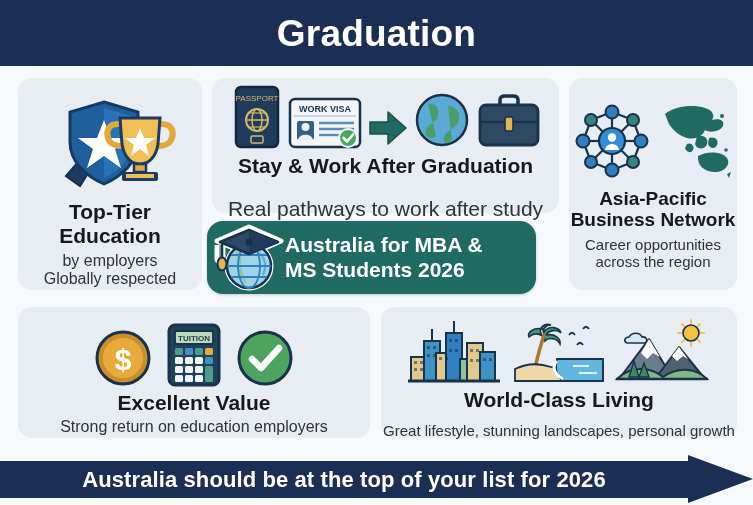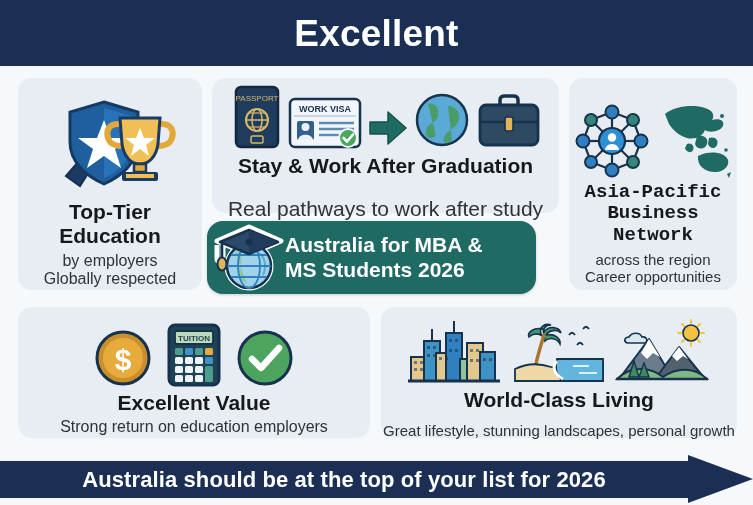--- a/index.html
+++ b/index.html
@@ -45,21 +45,21 @@
 
   
   #card-work{left:212px;top:78px;width:347px;height:135px;}
   #card-work .card-icons{height:72px;padding-top:0;gap:6px;}
   #card-work .card-title{font-size:21px;margin-top:4px;}
   #card-work .card-sub{font-size:21px;margin-top:19px;}
 
   
   #card-network{left:569px;top:78px;width:168px;height:212px;}
   #card-network .card-icons{height:92px;padding-top:12px;gap:4px;}
-  #card-network .card-title{font-size:19px;font-family:Liberation Mono, monospace;}
+  #card-network .card-title{font-size:19px;margin-top:6px;}
   #card-network .card-sub{font-size:15px;margin-top:5px;}
 
   
   #card-value{left:18px;top:307px;width:352px;height:131px;}
   #card-value .card-icons{height:70px;padding-top:10px;gap:14px;}
   #card-value .card-title{font-size:21px;margin-top:4px;}
   #card-value .card-sub{font-size:16px;margin-top:3px;}
 
   
   #card-living{left:381px;top:307px;width:356px;height:131px;}
@@ -101,21 +101,21 @@
   }
 
   svg{display:block;overflow:visible;}
 </style>
 </head>
 <body>
 
 <div class="page">
 
   <div class="header">
-    <div class="header-title">Excellent</div>
+    <div class="header-title">Graduation</div>
   </div>
 
   <div class="card" id="card-edu">
     <div class="card-icons">
 
       <svg width="128" height="96" viewBox="0 0 128 96">
         <path d="M20 80 L32 66 L44 74 L34 90 Z" fill="#1b3b63" stroke="#15304f" stroke-width="2"></path>
         <path d="M58 6 L92 16 L92 46 C92 66 76 80 58 88 C40 80 24 66 24 46 L24 16 Z" fill="#1f5f9e" stroke="#143a63" stroke-width="3"></path>
         <path d="M58 12 L86 20 L86 46 C86 63 73 75 58 82 Z" fill="#2a76bd" opacity=".85"></path>
         <polygon points="58,24 65,42 84,42 69,53 75,72 58,60 41,72 47,53 32,42 51,42" fill="#ffffff"></polygon>
@@ -228,22 +228,22 @@
         <path d="M70 74 L74 72 L72 78 Z" fill="#1f6b64"></path>
         <circle cx="65" cy="16" r="2" fill="#1f6b64"></circle>
         <circle cx="69" cy="50" r="1.8" fill="#1f6b64"></circle>
       </svg>
     </div>
     <div class="card-title">
       <div>Asia-Pacific</div>
       <div>Business Network</div>
     </div>
     <div class="card-sub">
+      <div>Career opportunities</div>
       <div>across the region</div>
-      <div>Career opportunities</div>
     </div>
   </div>
 
   <div id="center-banner">
     <div class="cb-icon">
       <svg width="78" height="73" viewBox="0 0 78 73">
         <g stroke="#ffffff" stroke-width="5" stroke-linejoin="round" fill="none">
           <circle cx="42" cy="45" r="22"></circle>
           <path d="M42 6 L74 20 L42 34 L10 20 Z"></path>
           <path d="M16 24 L16 38 C16 42 10 42 10 38 L10 24"></path>

